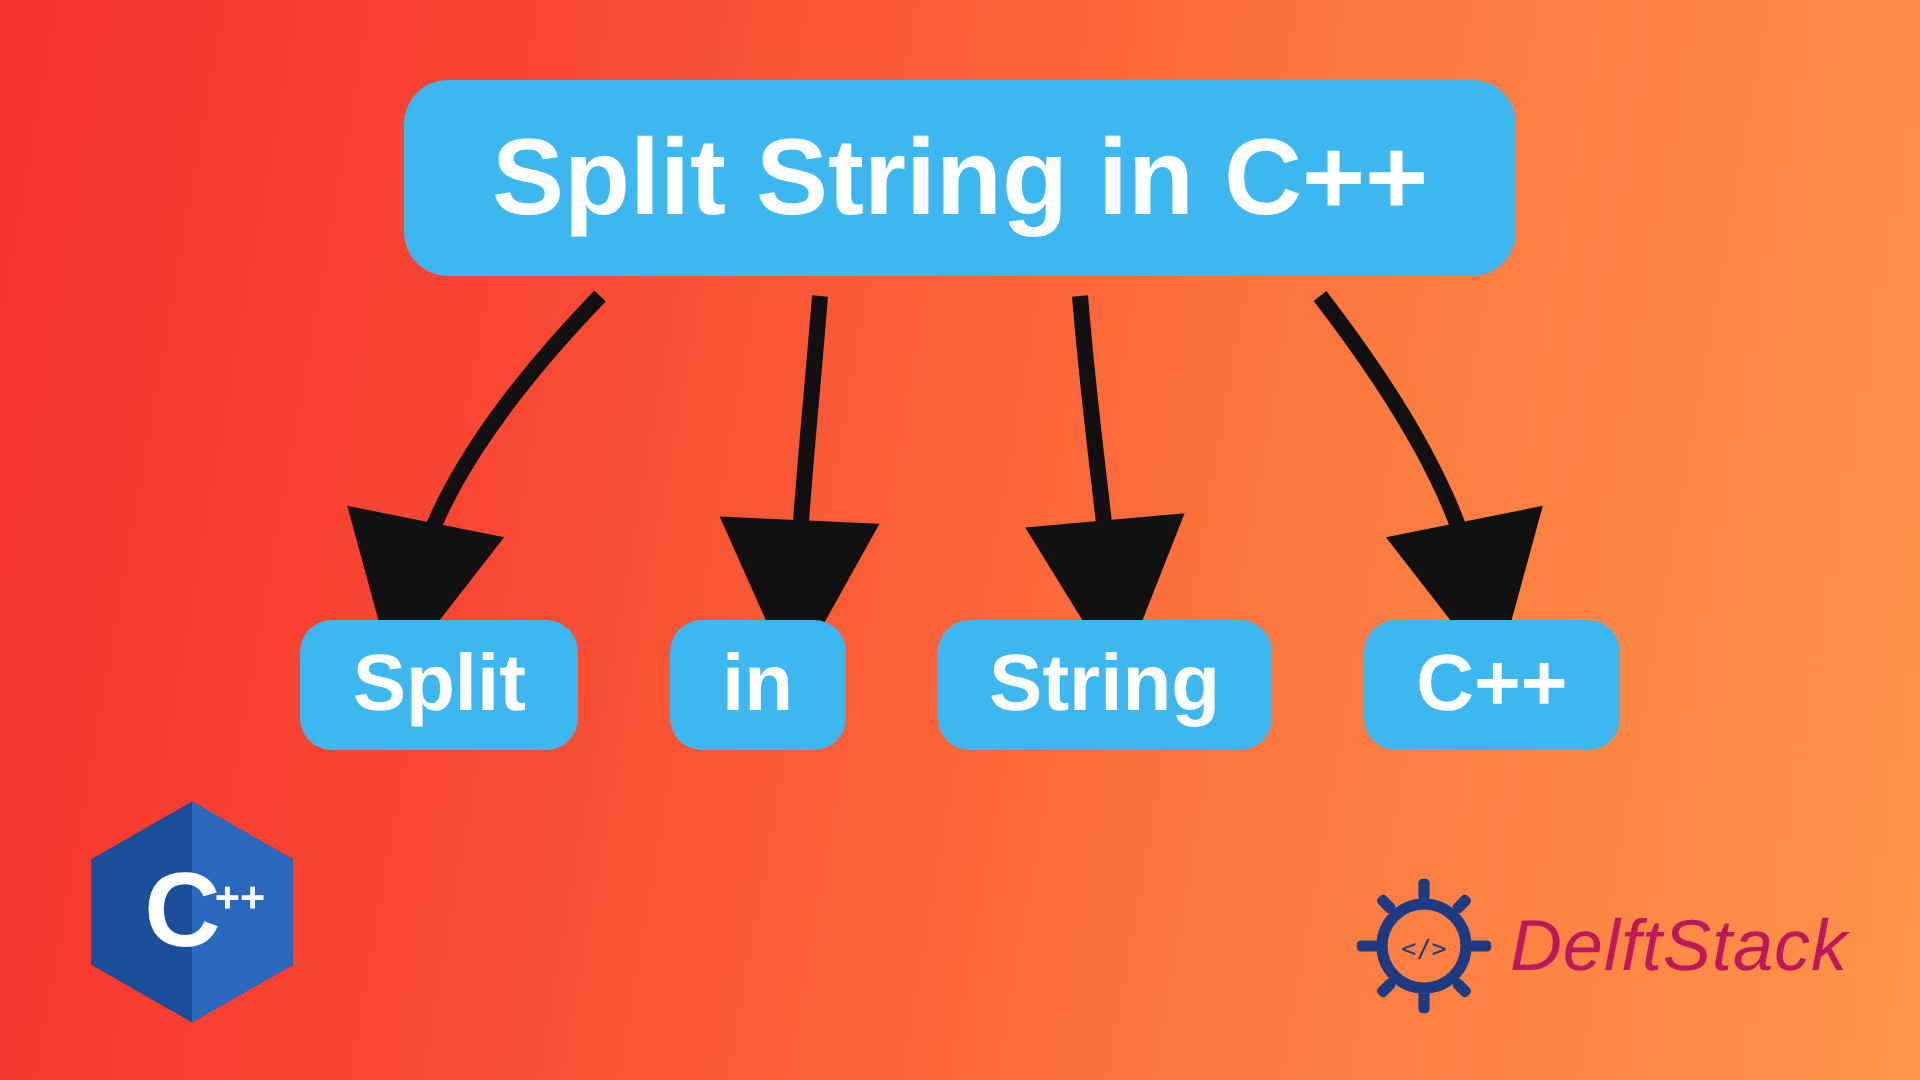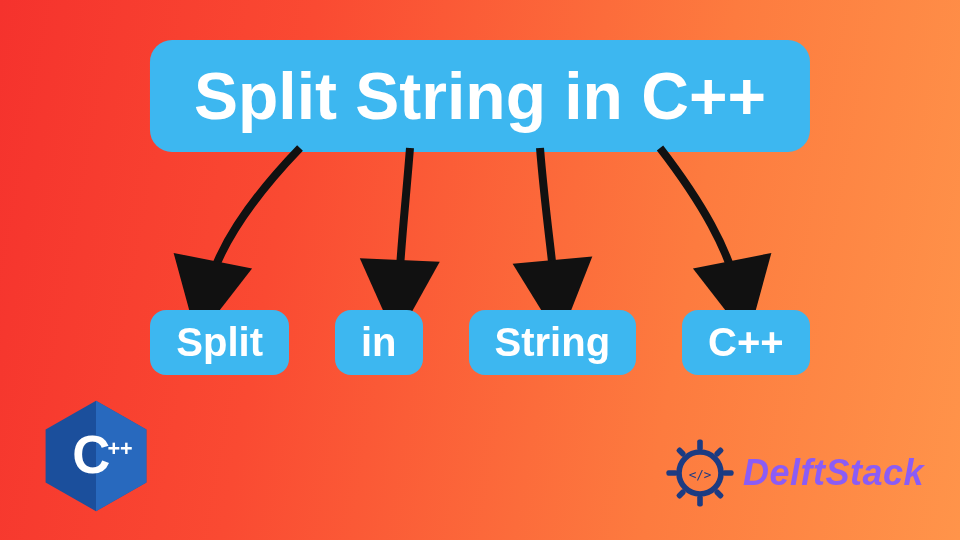--- a/index.html
+++ b/index.html
@@ -10,21 +10,21 @@
     position: relative;
   }
   .title-box {
     position: absolute;
     left: 50%;
     top: 40px;
     transform: translateX(-50%);
     background: #3db7f0;
     color: #fff;
     font-weight: 800;
-    font-size: 66px;
+    font-size: 54px;
     padding: 18px 44px;
     border-radius: 22px;
     white-space: nowrap;
     text-align: right;
   }
   .token-row {
     position: absolute;
     top: 310px;
     left: 0;
     right: 0;
@@ -56,22 +56,22 @@
   .delft-logo {
     position: absolute;
     right: 36px;
     bottom: 32px;
     display: flex;
     align-items: center;
     gap: 8px;
   }
   .delft-name {
     font-size: 36px;
-    font-weight: 700;
-    color: #8b5cf6;
+    font-weight: 400;
+    color: #be185d;
     font-style: italic;
     letter-spacing: 0.5px;
     text-align: center;
   }
 </style>
 </head>
 <body>
 
 <div class="title-box">
   <span>Split String in C++</span>

